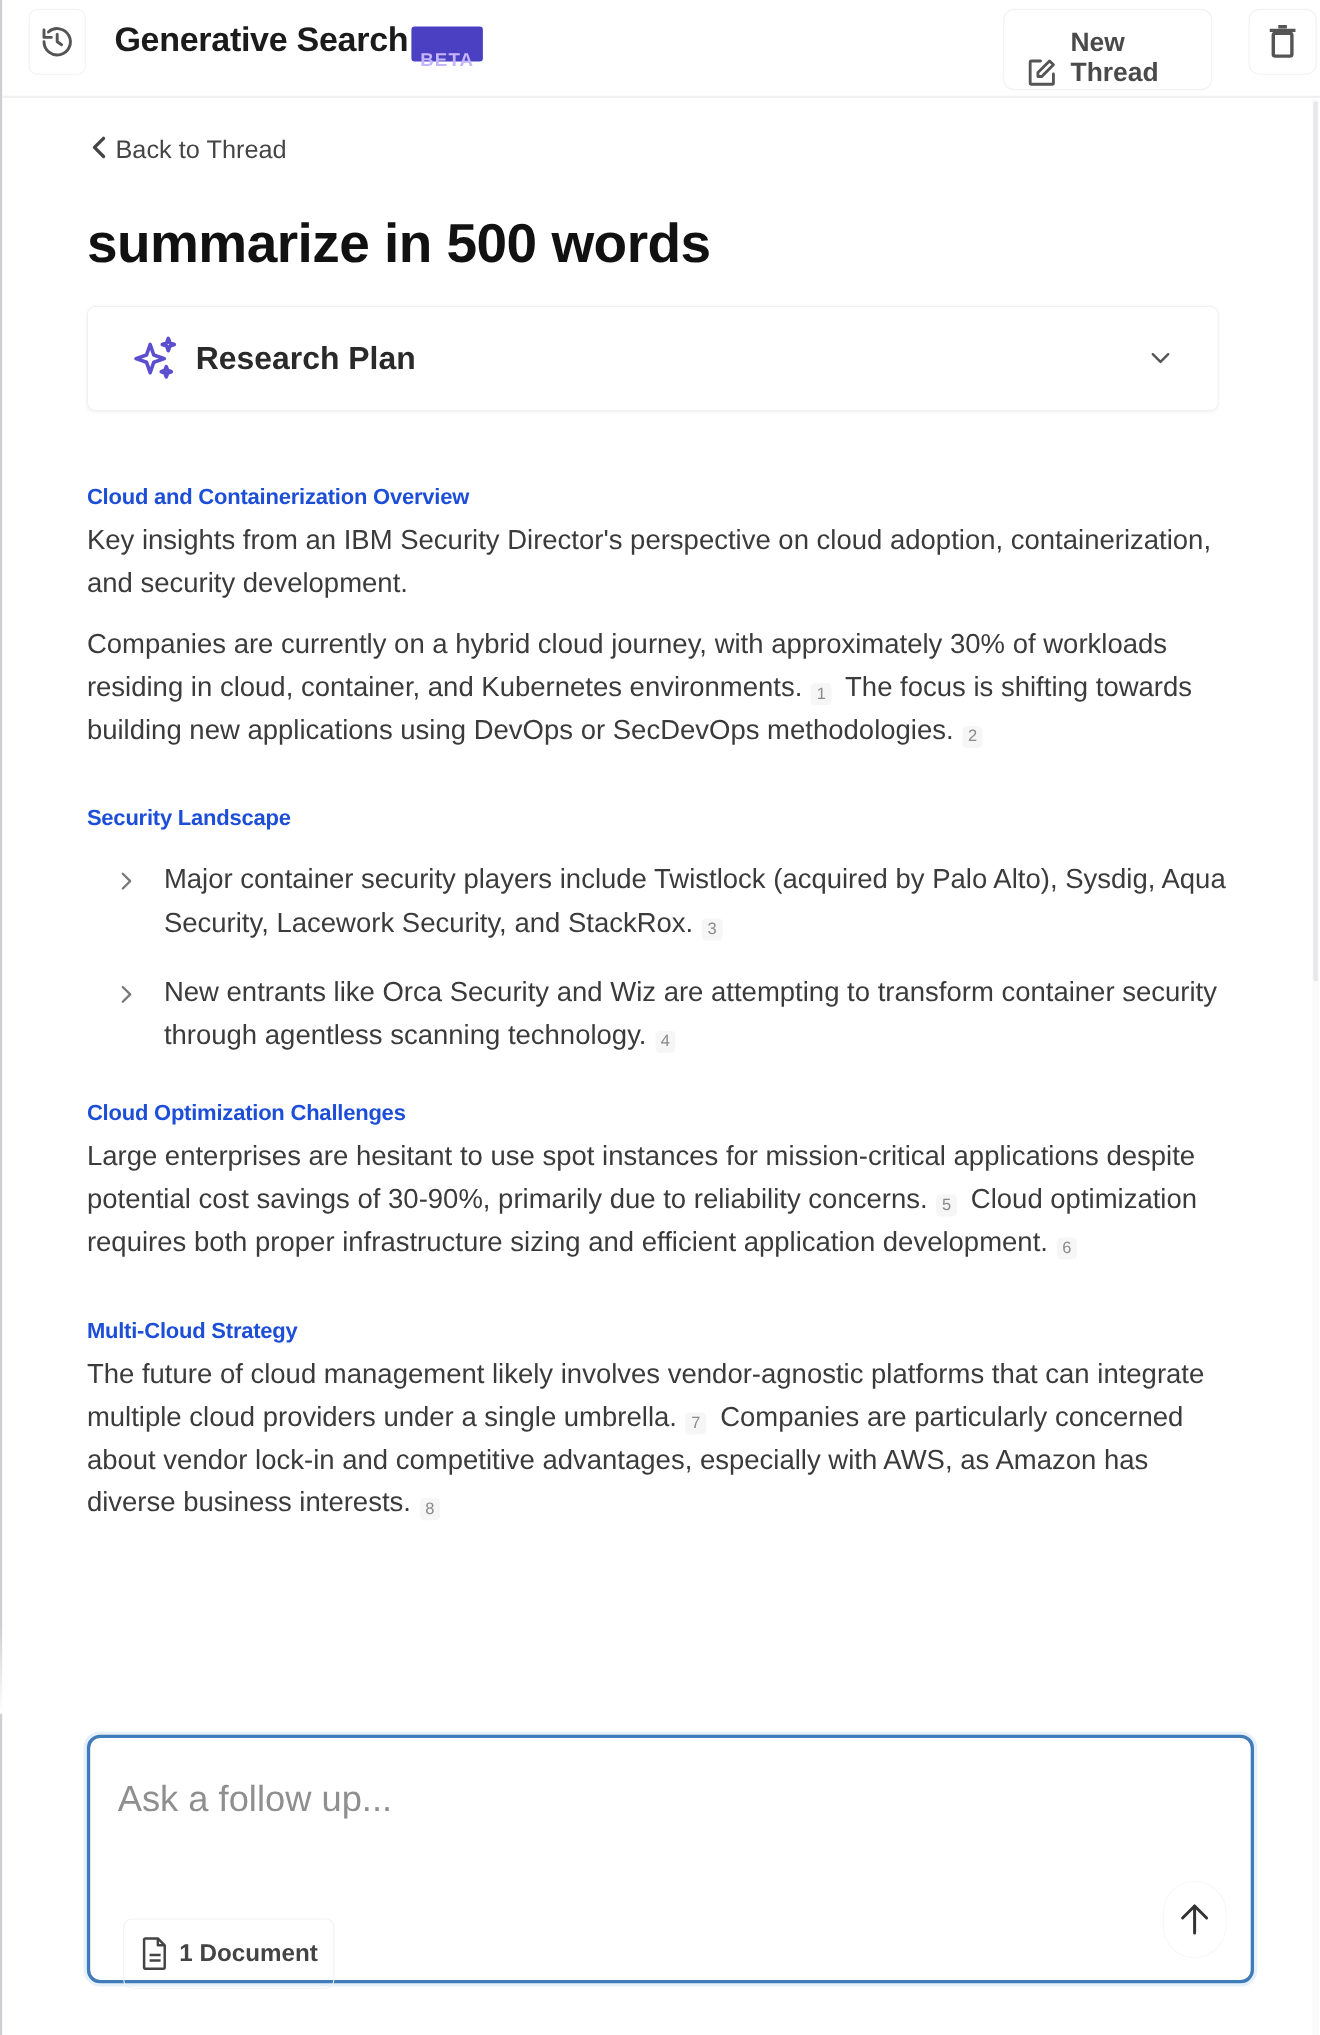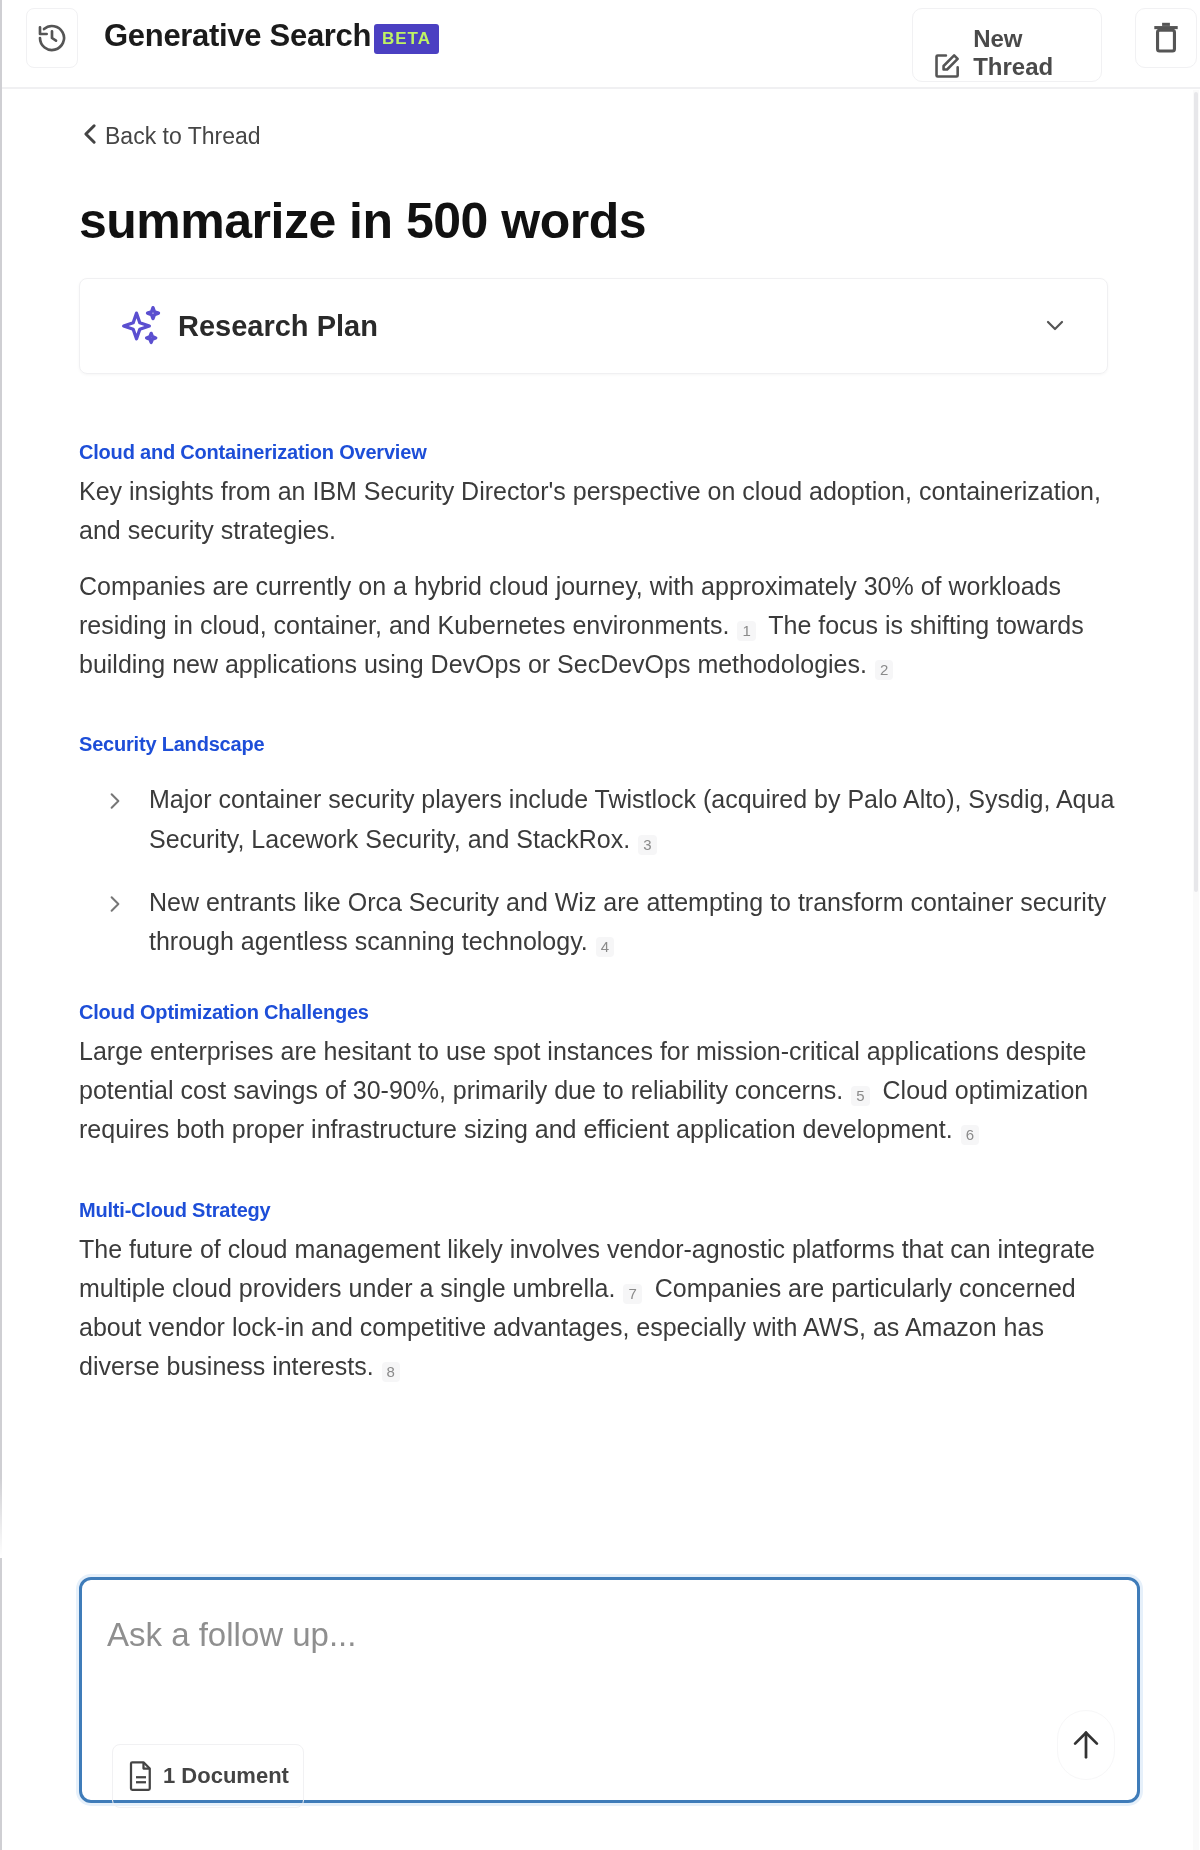--- a/index.html
+++ b/index.html
@@ -2,21 +2,21 @@
 <html><head>
 <meta charset="utf-8">
 <style>
   * { box-sizing: border-box; margin: 0; padding: 0; }
   html, body { width: 1200px; height: 1850px; background: #ffffff; overflow: hidden; }
   body { font-family: "Liberation Sans", sans-serif; color: #1c1c1c; position: relative; }
   .left-rule { position: absolute; left: 0; top: 0; width: 2px; height: 1850px; background: #cfcfd3; }
   .header { position: absolute; left: 2px; top: 0; width: 1198px; height: 89px; border-bottom: 2px solid #f0f0f2; }
   .hist-btn { position: absolute; left: 24px; top: 8px; width: 52px; height: 60px; border: 1px solid #f1f1f3; border-radius: 8px; display: flex; align-items: center; justify-content: center; }
   .app-title { position: absolute; left: 102px; top: 18px; font-size: 31px; font-weight: bold; color: #1b1b1b; letter-spacing: -0.3px; }
-  .beta { position: absolute; left: 372px; top: 24px; height: 30px; padding: 0 8px; background: #4b40c2; color: #bef264; font-size: 17px; font-weight: bold; border-radius: 3px; line-height: 30px; letter-spacing: 1px; }
+  .beta { position: absolute; left: 372px; top: 24px; height: 30px; padding: 16px 8px; background: #4b40c2; color: #c4b5fd; font-size: 17px; font-weight: bold; border-radius: 3px; line-height: 30px; letter-spacing: 1px; }
   .new-thread { position: absolute; left: 910px; top: 8px; width: 190px; height: 74px; border: 1px solid #f1f1f3; border-radius: 10px; display: flex; align-items: flex-end; gap: 12px; padding-left: 20px; font-size: 24px; color: #4a4a4a; font-weight: bold; }
   .trash-btn { position: absolute; left: 1133px; top: 8px; width: 62px; height: 60px; border: 1px solid #f1f1f3; border-radius: 10px; display: flex; align-items: center; justify-content: center; }
   .scroll-track { position: absolute; left: 1193px; top: 90px; width: 6px; height: 1760px; background: #fafafa; }
   .scroll-thumb { position: absolute; left: 1194px; top: 92px; width: 4px; height: 800px; background: #e7e7ea; border-radius: 2px; }
   .back { position: absolute; left: 83px; top: 123px; display: flex; align-items: flex-start; gap: 8px; font-size: 23px; color: #454545; }
   .page-title { position: absolute; left: 79px; top: 192px; font-size: 50px; font-weight: bold; color: #111; letter-spacing: -0.5px; }
   .plan-card { position: absolute; left: 79px; top: 278px; width: 1029px; height: 96px; border: 1px solid #f0f0f2; border-radius: 8px; box-shadow: 0 1px 3px rgba(0,0,0,0.04); display: flex; align-items: center; padding-left: 40px; }
   .plan-label { margin-left: 14px; font-size: 29px; font-weight: bold; color: #2a2a2a; }
   .plan-chevron { position: absolute; right: 40px; top: 34px; }
   .content { position: absolute; left: 79px; top: 432px; width: 1050px; }
@@ -88,21 +88,21 @@
   <span class="plan-label">Research Plan</span>
   <svg class="plan-chevron" width="24" height="24" viewBox="0 0 24 24" fill="none" stroke="#555" stroke-width="2.2" stroke-linecap="round" stroke-linejoin="round">
       <polyline points="5 9 12 16 19 9"></polyline>
     </svg>
 </div>
 
 <div class="content">
 
   <div class="sec">
     <h2>Cloud and Containerization Overview</h2>
-    <p>Key insights from an IBM Security Director's perspective on cloud adoption, containerization, and security strategies.</p>
+    <p>Key insights from an IBM Security Director's perspective on cloud adoption, containerization, and security development.</p>
     <p>
       <span>Companies are currently on a hybrid cloud journey, with approximately 30% of workloads residing in cloud, container, and Kubernetes environments.</span><span class="cite">1</span>
       <span>The focus is shifting towards building new applications using DevOps or SecDevOps methodologies.</span><span class="cite">2</span>
     </p>
   </div>
 
   <div class="sec" style="margin-bottom:30px;">
     <h2>Security Landscape</h2>
     <ul>
       <li>

